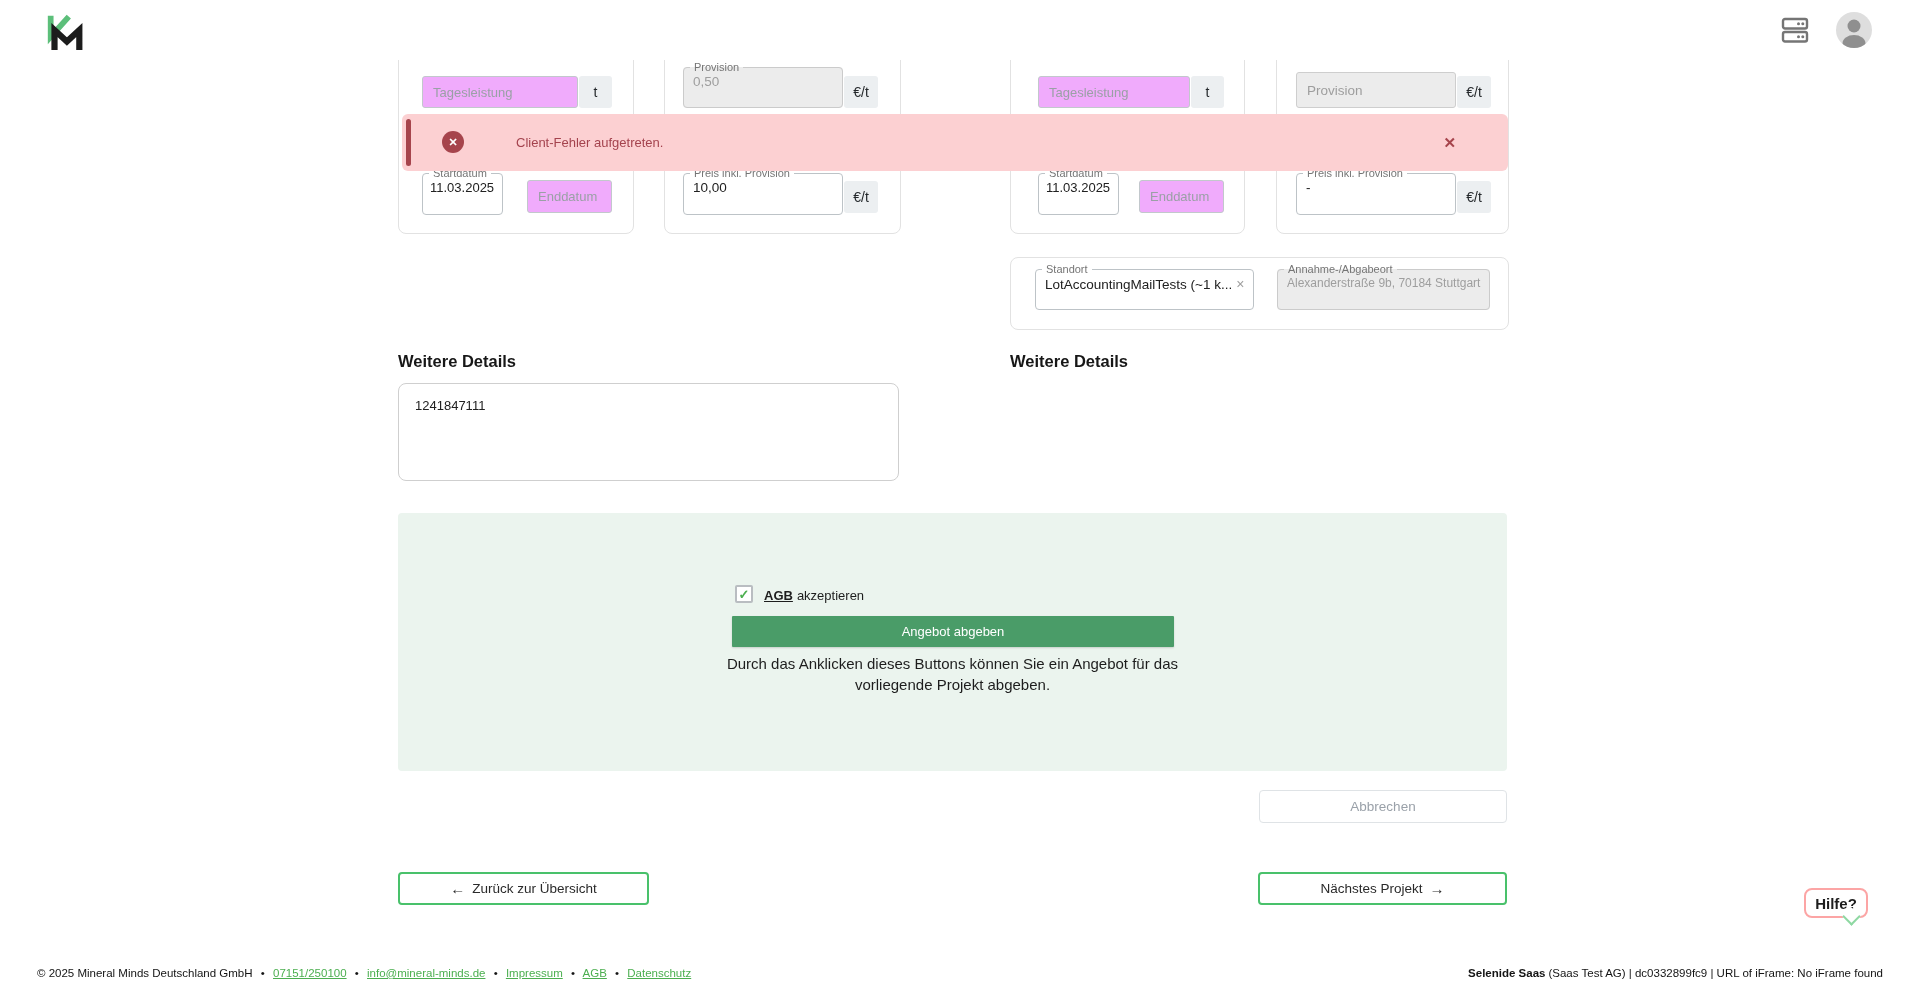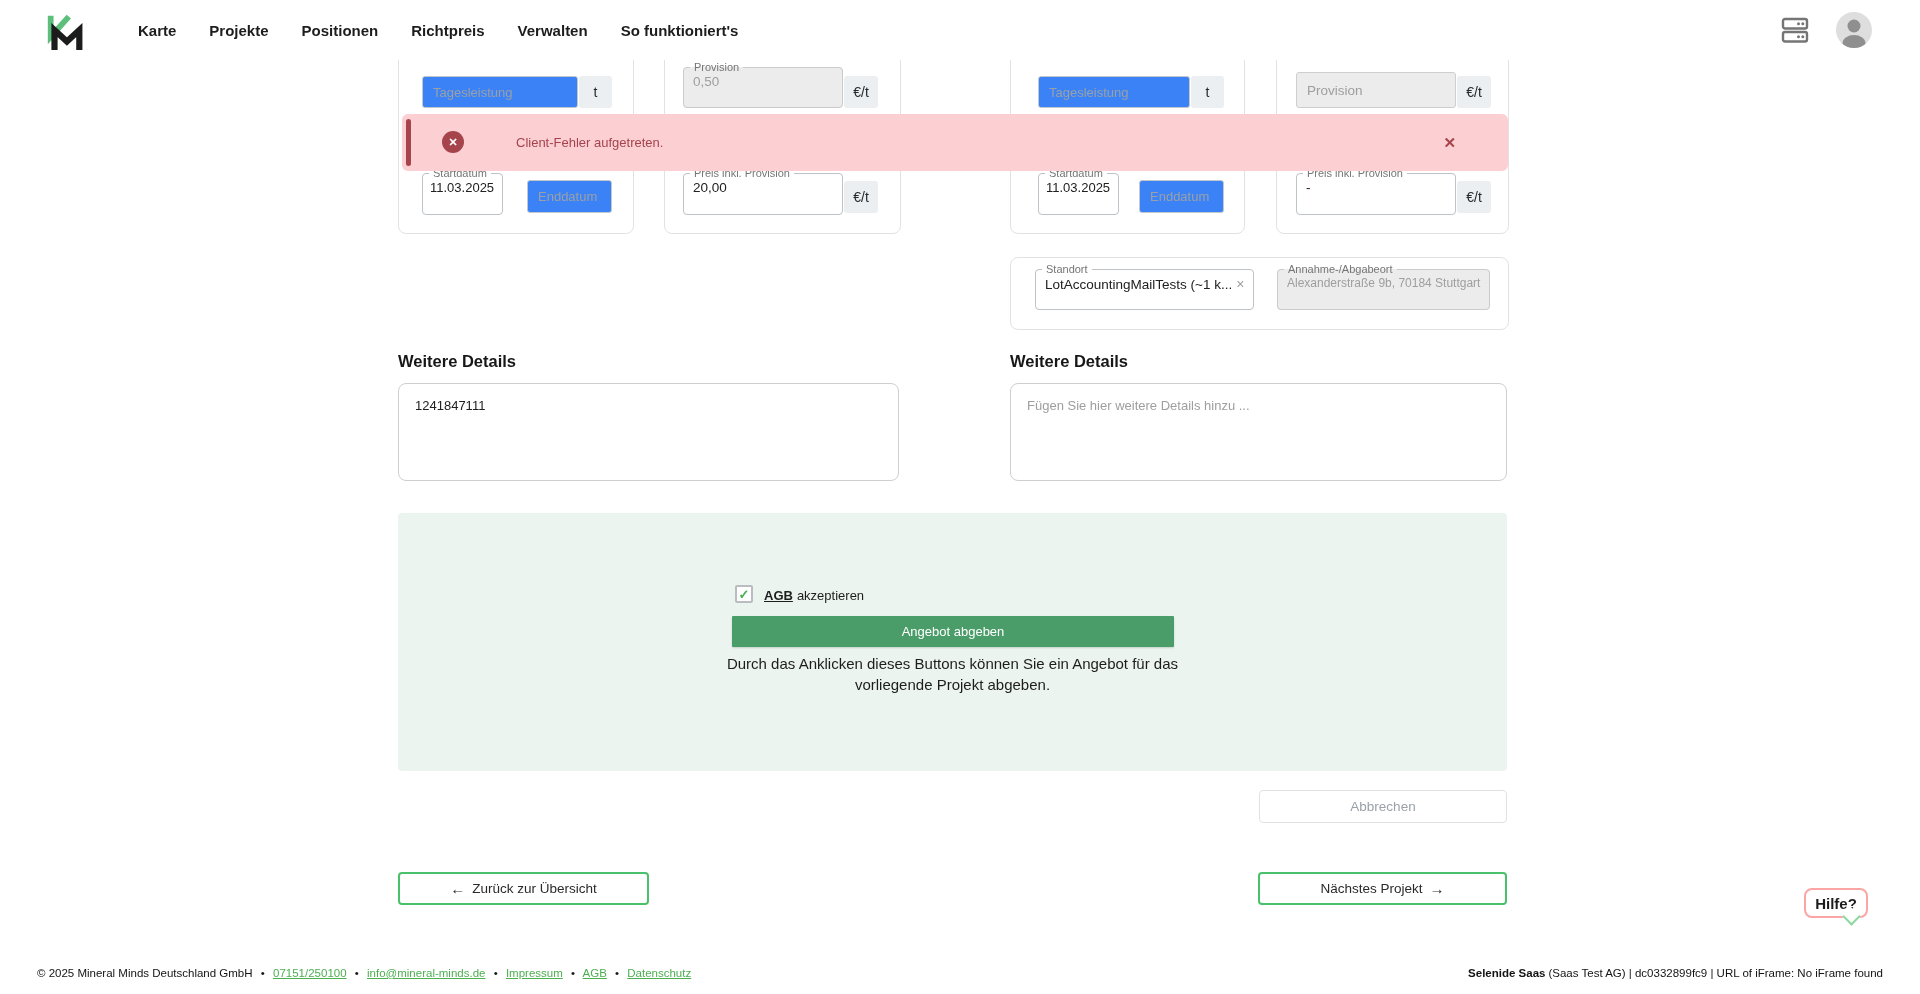--- a/index.html
+++ b/index.html
@@ -17,21 +17,21 @@
 
   
   .card{position:absolute;background:#fff;border:1px solid #e2e2e2;border-radius:8px;}
   #card1{left:398px;top:26px;width:234px;height:206px;}
   #card2{left:664px;top:26px;width:235px;height:206px;}
   #card3{left:1010px;top:26px;width:233px;height:206px;}
   #card4{left:1276px;top:26px;width:231px;height:206px;}
   #cardStandort{left:1010px;top:257px;width:497px;height:71px;}
 
   
-  .pinput{position:absolute;border:1px solid #c2c8cc;border-radius:3px;background:#3b82f6;
+  .pinput{position:absolute;border:1px solid #c2c8cc;border-radius:3px;background:#f0abfc;
           font-family:"Liberation Sans",sans-serif;font-size:13px;color:#212121;
           padding:0 10px;outline:none;box-sizing:border-box;}
   .pinput::placeholder{color:#9aa0a6;}
   .pinput.disabled{background:#ececec;border-color:#cecece;color:#9e9e9e;}
   .pinput.disabled::placeholder{color:#9e9e9e;}
   .unit{position:absolute;background:#eceff1;color:#24282b;font-size:14px;border-radius:3px;
         display:flex;align-items:center;justify-content:center;box-sizing:border-box;}
   .mfield{position:absolute;margin:0;border:1px solid #bdc3c7;border-radius:4px;background:#fff;
           padding:0 0 6px;box-sizing:border-box;}
   .mfield legend{margin-left:6px;padding:0 4px;font-size:11px;line-height:1;color:#757575;}
@@ -123,21 +123,21 @@
   <div class="unit" style="left:844px;top:76px;width:34px;height:32px;">€/t</div>
 
   <fieldset class="mfield" style="left:422px;top:168px;width:81px;height:47px;">
     <legend>Startdatum</legend>
     <div class="val" style="padding:1px 7px 0;font-size:13px;">11.03.2025</div>
   </fieldset>
   <input class="pinput" style="left: 527px; top: 180px; width: 85px; height: 33px;" placeholder="Enddatum">
 
   <fieldset class="mfield" style="left:683px;top:168px;width:160px;height:47px;">
     <legend>Preis inkl. Provision</legend>
-    <div class="val">20,00</div>
+    <div class="val">10,00</div>
   </fieldset>
   <div class="unit" style="left:844px;top:181px;width:34px;height:32px;">€/t</div>
 
   <input class="pinput" style="left: 1038px; top: 76px; width: 152px; height: 32px;" placeholder="Tagesleistung">
   <div class="unit" style="left:1191px;top:76px;width:33px;height:32px;">t</div>
 
   <input class="pinput disabled" style="left: 1296px; top: 72px; width: 160px; height: 36px; font-size: 13.5px;" disabled="" placeholder="Provision">
   <div class="unit" style="left:1457px;top:76px;width:34px;height:32px;">€/t</div>
 
   <fieldset class="mfield" style="left:1038px;top:168px;width:81px;height:47px;">
@@ -168,21 +168,20 @@
     <div class="bar"></div>
     <div class="errdot">✕</div>
     <div class="msg">Client-Fehler aufgetreten.</div>
     <div class="close">✕</div>
   </div>
 
   <div class="h-details" style="left:398px;top:352px;">Weitere Details</div>
   <textarea class="tarea" style="left: 398px; top: 383px; width: 501px; height: 98px;">1241847111</textarea>
 
   <div class="h-details" style="left:1010px;top:352px;">Weitere Details</div>
-  <textarea class="tarea" style="left: 1010px; top: 383px; width: 497px; height: 98px;" placeholder="Fügen Sie hier weitere Details hinzu ..."></textarea>
 
   <div class="section">
     <div class="cbx">
       <span>✓</span>
     </div>
     <div class="agb-lbl">
       <a>AGB</a><span class="suffix">akzeptieren</span>
     </div>
     <button class="btn-submit">Angebot abgeben</button>
     <div class="hint">Durch das Anklicken dieses Buttons können Sie ein Angebot für das vorliegende Projekt abgeben.</div>
@@ -199,28 +198,20 @@
     <span class="arr">→</span>
   </button>
 
   <div class="help">Hilfe?</div>
 
   <div class="header">
     <svg class="logo" viewBox="0 0 44 44">
       <polyline points="7,6 7,28 26,7" fill="none" stroke="#5cbf7a" stroke-width="6"></polyline>
       <polyline points="11,42 11,21 24,33 37,21 37,42" fill="none" stroke="#1c1c1c" stroke-width="6.5"></polyline>
     </svg>
-    <nav class="nav">
-      <span>Karte</span>
-      <span>Projekte</span>
-      <span>Positionen</span>
-      <span>Richtpreis</span>
-      <span>Verwalten</span>
-      <span>So funktioniert's</span>
-    </nav>
     <div class="hdr-icons">
       <svg width="30" height="30" viewBox="0 0 30 30">
         <rect x="3" y="4" width="24" height="9.5" rx="2" fill="none" stroke="#757575" stroke-width="2.4"></rect>
         <rect x="3" y="17" width="24" height="9.5" rx="2" fill="none" stroke="#757575" stroke-width="2.4"></rect>
         <circle cx="18.5" cy="8.7" r="1.5" fill="#757575"></circle>
           <circle cx="22.8" cy="8.7" r="1.5" fill="#757575"></circle>
         <circle cx="18.5" cy="21.7" r="1.5" fill="#757575"></circle>
           <circle cx="22.8" cy="21.7" r="1.5" fill="#757575"></circle>
       </svg>
       <div class="avatar">

